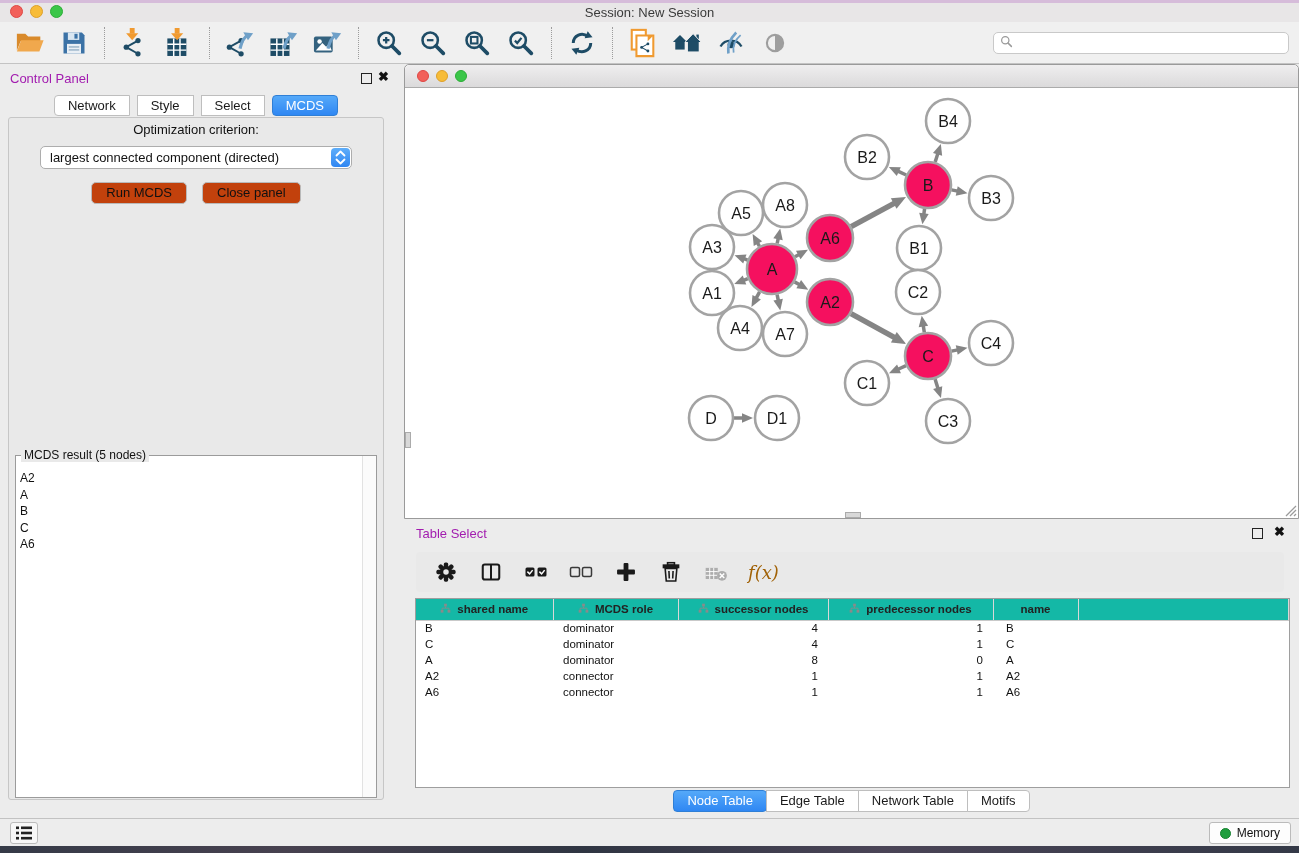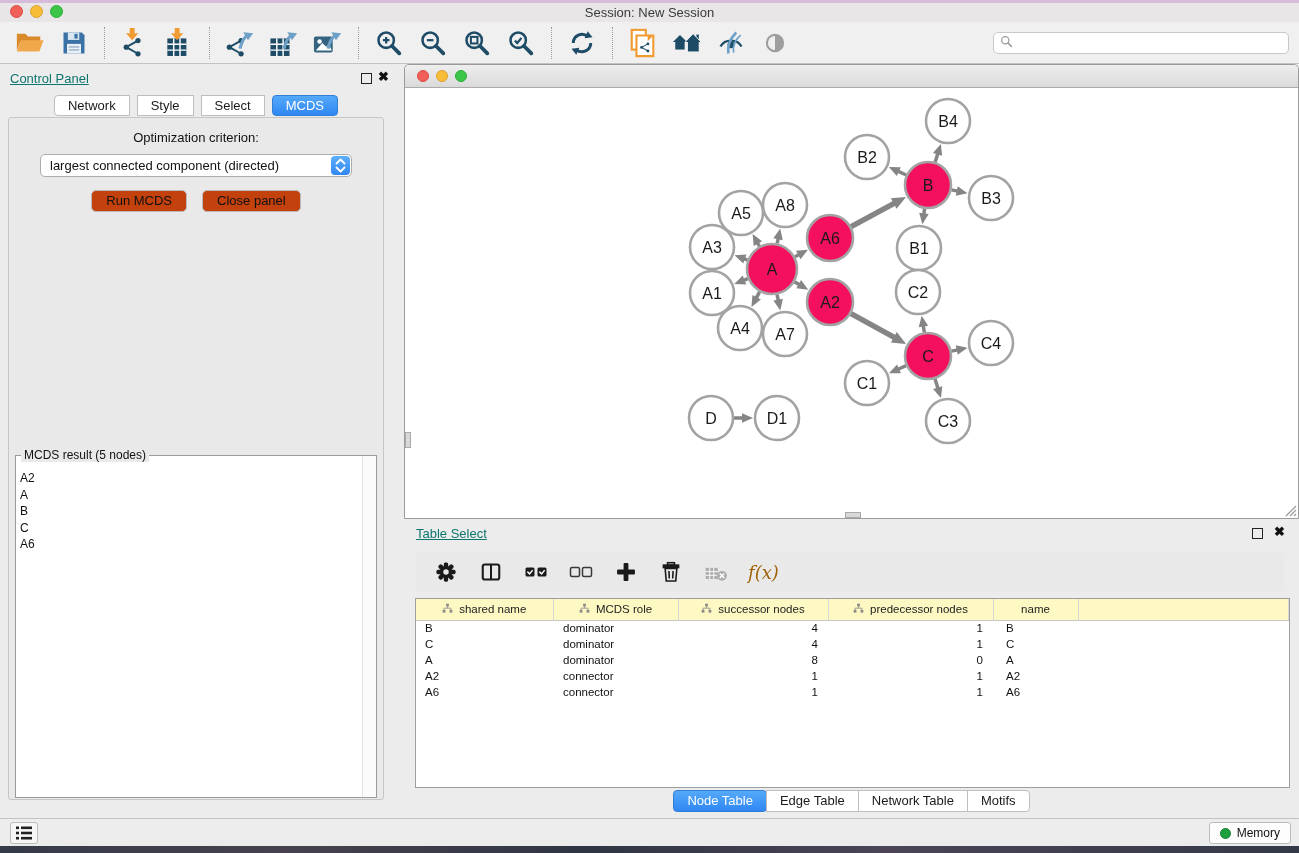--- a/index.html
+++ b/index.html
@@ -22,30 +22,30 @@
   .tb-group { display:flex; align-items:center; gap:12px; padding:0 14px; }
   .tb-sep { width:0; height:32px; border-left:1px dotted #9C9C9C; }
   .tb-btn { width:32px; height:32px; display:flex; align-items:center; justify-content:center; cursor:default; }
   .tb-btn svg { display:block; }
   .search-wrap { position:absolute; right:10px; top:10px; width:296px; height:22px; background:#FFFFFF; border:1px solid #C9C9C9; border-radius:5px; display:flex; align-items:center; padding:0 6px; }
   .search-wrap svg { flex:0 0 auto; }
   .search-wrap input { border:none; outline:none; background:transparent; flex:1; font-size:12px; margin-left:5px; font-family:"Liberation Sans", sans-serif; }
 
   
   .control-panel { position:absolute; left:0; top:64px; width:392px; height:754px; }
-  .panel-header { position:absolute; left:10px; top:7px; font-size:13px; color:#0f766e;text-decoration:underline; }
+  .panel-header { position:absolute; left:10px; top:7px; font-size:13px; color:#a21caf; }
   .win-mini { position:absolute; top:9px; width:11px; height:11px; border:1.5px solid #222; cursor:default; }
   .win-close { position:absolute; top:5px; font-size:13px; font-weight:bold; color:#111; cursor:default; }
   .cp-tabs { position:absolute; left:0; top:31px; width:392px; display:flex; justify-content:center;gap:8px; }
   .tab { height:21px; line-height:19px; padding:0 13px; font-size:13px; color:#1A1A1A; background:#FFFFFF; border:1px solid #BEBEBE; margin-left:-1px; cursor:default; }
   .tab:first-child { border-radius:4px 0 0 4px; margin-left:0; }
   .tab:last-child { border-radius:0 4px 4px 0; }
   .tab.active { background:linear-gradient(#55A9F9,#2F87F3); border-color:#2F7FD6; color:#FFFFFF; border-radius:4px; }
   .cp-content { position:absolute; left:8px; top:53px; width:376px; height:683px; background:#E9E9E9; border:1px solid #C6C6C6; border-radius:3px; }
-  .opt-label { margin-top:12px; text-align:center; font-size:13px; color:#111; }
+  .opt-label { margin-top:4px; text-align:center; font-size:13px; color:#111; }
   .criterion-select { margin:9px auto 0; width:312px; height:23px; background:#FFFFFF; border:1px solid #ADADAD; border-radius:5px; display:flex; align-items:center; position:relative; cursor:default; }
   .criterion-select .sel-text { flex:1; font-size:13px; color:#111; padding-left:9px; white-space:nowrap; overflow:hidden; }
   .sel-stepper { position:absolute; right:1px; top:1px; width:19px; height:19px; background:linear-gradient(#5FAEFA,#2F86F2); border-radius:4px; display:flex; flex-direction:column; align-items:center; justify-content:center; }
   .sel-stepper svg { display:block; }
   .cp-buttons { margin-top:13px; display:flex; justify-content:center; gap:15px; }
   .btn { height:22px; padding:0 14px; background:#c2410c; border:1px solid #B9B9B9; border-radius:5px; font-size:13px; color:#111; line-height:20px; cursor:default; }
   .result-box { position:absolute; left:6px; top:337px; width:362px; height:343px; border:1px solid #9B9B9B; background:#FFFFFF; }
   .result-legend { position:absolute; top:-8px; left:5px; background:#E9E9E9; padding:0 3px; font-size:12px; color:#111; }
   .result-list { position:absolute; left:0; top:0; right:14px; bottom:0; padding:14px 0 0 4px; font-size:12px; line-height:16.5px; color:#111; overflow:hidden; }
   .result-scroll { position:absolute; right:0; top:0; width:14px; bottom:0; background:#FBFBFB; border-left:1px solid #E2E2E2; }
@@ -62,21 +62,21 @@
   .mini-hthumb { position:absolute; left:440px; bottom:0; width:16px; height:6px; background:#D8D8D8; border:1px solid #ABABAB; }
   .resize-grip { position:absolute; right:1px; bottom:1px; width:14px; height:14px; }
 
   
   .table-panel { position:absolute; left:404px; top:519px; width:895px; height:299px; }
   .tp-toolbar { position:absolute; left:12px; top:33px; width:868px; height:40px; background:#E9E9E9; border-radius:4px; display:flex; align-items:center; gap:19px; padding-left:17px; }
   .tp-btn { width:26px; height:26px; display:flex; align-items:center; justify-content:center; cursor:default; }
   .fx-label { font-family:"DejaVu Serif", serif; font-style:italic; font-size:18px; color:#a16207; }
   .table-wrap { position:absolute; left:11px; top:79px; width:875px; height:190px; background:#FFFFFF; border:1px solid #9E9E9E; overflow:hidden; }
   table.data { border-collapse:collapse; width:100%; table-layout:fixed; }
-  table.data th { height:21px; background:#fef9c3; border-bottom:1px solid #C9C9C9; border-right:1px solid #D8D8D8; font-size:11.5px; font-weight:normal; color:#222; text-align:center; position:relative; }
+  table.data th { height:21px; background:#14b8a6; border-bottom:1px solid #C9C9C9; border-right:1px solid #D8D8D8; font-size:11.5px; font-weight:bold; color:#222; text-align:center; position:relative; }
   table.data th .th-inner { display:flex; align-items:center; justify-content:center; gap:6px; }
   table.data td { height:16px; font-size:11.5px; color:#111; padding:0 10px; white-space:nowrap; overflow:hidden; }
   table.data td:nth-child(1) { padding-left:9px; }
   table.data td:nth-child(3), table.data td:nth-child(4) { text-align:right; }
   table.data td:nth-child(5) { padding-left:13px; }
   .tp-tabs { position:absolute; left:0; right:0; top:271px; display:flex; justify-content:center; }
   .tp-tabs .tab { font-size:13px; height:22px; line-height:20px; }
 
   
   .status-bar { position:absolute; left:0; top:818px; width:1299px; height:22px; background:#EDEDED; border-top:1px solid #C2C2C2; }

